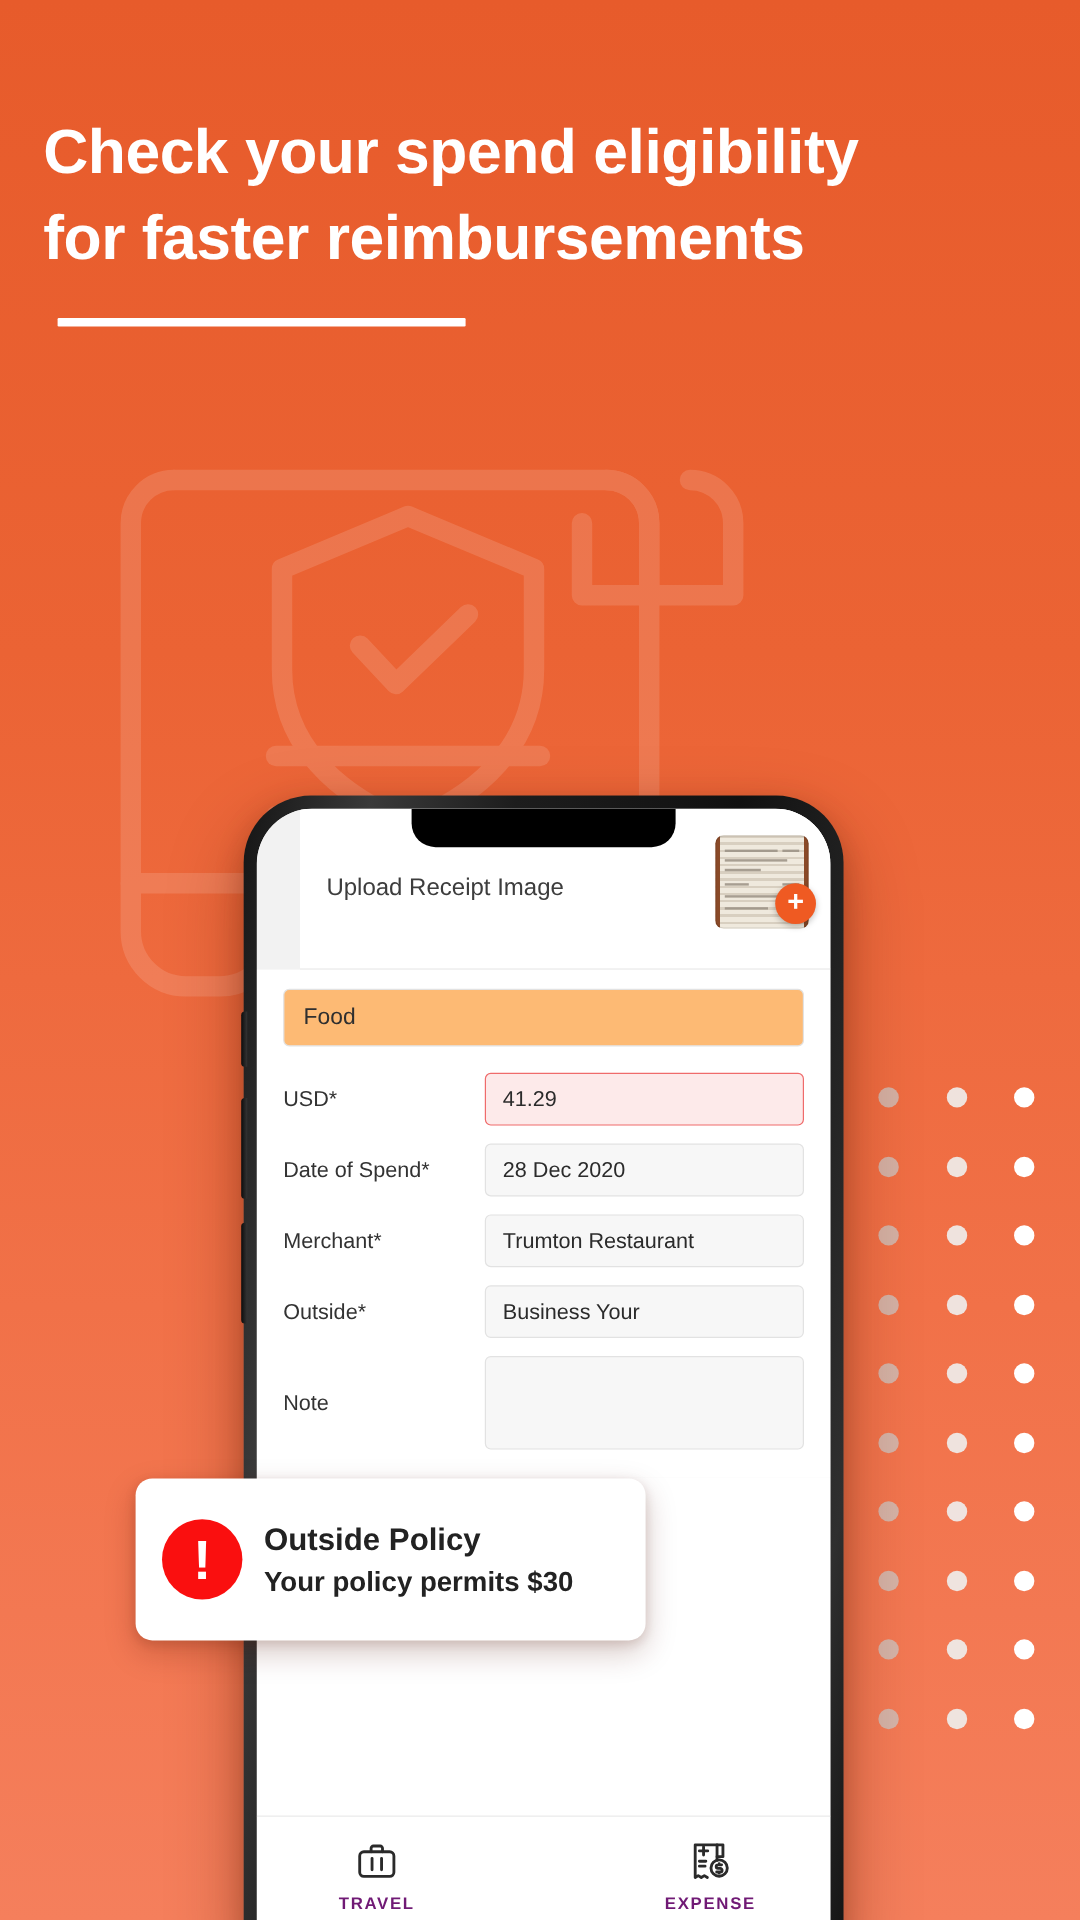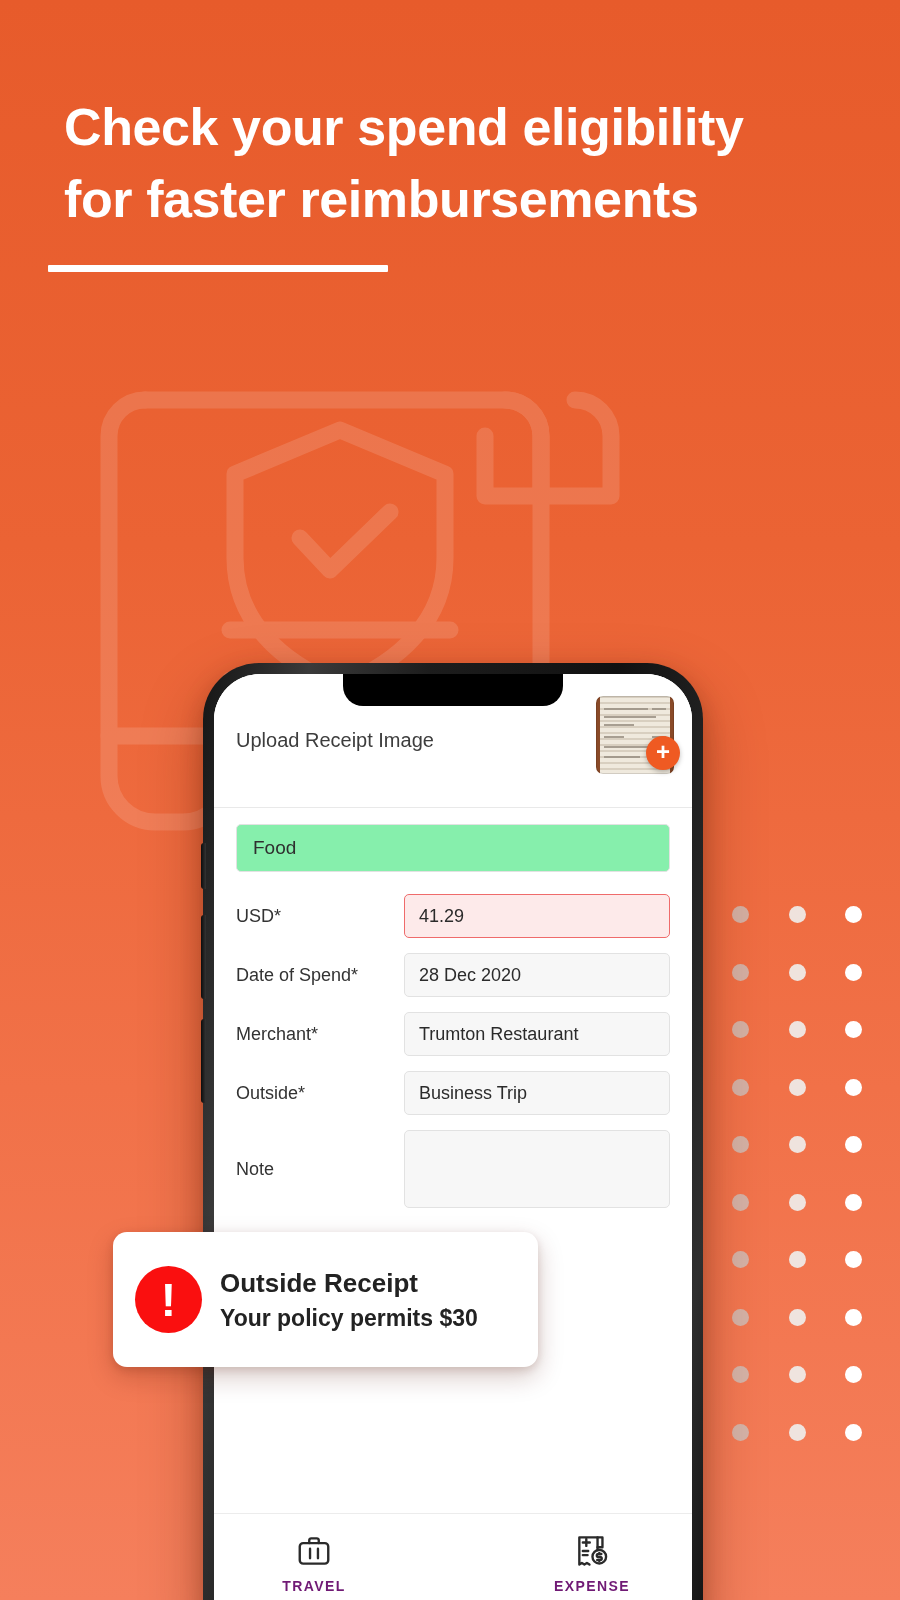--- a/index.html
+++ b/index.html
@@ -27,21 +27,21 @@
     opacity:.13;
     pointer-events:none;
   }
 
   
   #dotgrid { position:absolute; left:700px; top:890px; width:200px; height:590px; }
   .dot { position:absolute; width:17px; height:17px; border-radius:50%; background:#ffffff; }
 
   
   #headline {
-    position:absolute; left:64px; top:92px; width:800px;
+    position:absolute; left:36px; top:92px; width:800px;
     color:#ffffff;
     font-size:52px;
     line-height:1.38;
     font-weight:700;
     letter-spacing:-0.4px;
   }
   #headline .ln { display:block; white-space:nowrap; }
   #rule {
     position:absolute; left:48px; top:265px;
     width:340px; height:7px; background:#ffffff; border-radius:1px;
@@ -85,20 +85,21 @@
     background:#f2f2f2;
   }
   .card { background:#ffffff; }
 
   #upload-card {
     position:relative;
     height:134px;
     padding:0 22px;
     display:flex; align-items:center;
     border-bottom:1px solid #e9e9e9;
+    margin-left:36px;
   }
   #upload-label { font-size:20px; color:#3d3d3d; }
   #receipt-thumb {
     position:absolute; right:18px; top:22px;
     width:78px; height:78px;
     border-radius:7px;
     background:
       linear-gradient(90deg,#8a4a28 0%,#8a4a28 5%,rgba(0,0,0,0) 5.5%),
       linear-gradient(270deg,#8a4a28 0%,#8a4a28 5%,rgba(0,0,0,0) 5.5%),
       repeating-linear-gradient(180deg,#d8cfc0 0px,#d8cfc0 2px,#efe9dd 2px,#efe9dd 6px),
@@ -111,21 +112,21 @@
     position:absolute; right:12px; top:62px;
     width:34px; height:34px; border-radius:50%;
     background:#ef5a22;
     color:#fff; font-size:24px; line-height:31px; text-align:center; font-weight:700;
     box-shadow:0 2px 5px rgba(0,0,0,.26);
   }
 
   #form-card { flex:0 0 auto; padding:16px 22px 8px 22px; background:#fff; }
   #category-field {
     height:48px; border:1px solid #e2e2e2; border-radius:5px;
-    background:#86efac; display:flex; align-items:center;
+    background:#fdba74; display:flex; align-items:center;
     padding:0 16px; font-size:19px; color:#2f2f2f;
     margin-bottom:22px;
   }
   .frow { display:flex; align-items:center; margin-bottom:15px; }
   .flabel { width:168px; font-size:18px; color:#333; flex:0 0 168px; }
   .fval {
     flex:1; height:44px;
     border:1px solid #e2e2e2; border-radius:5px; background:#f7f7f7;
     display:flex; align-items:center; padding:0 14px;
     font-size:18px; color:#2b2b2b;
@@ -275,21 +276,21 @@
             <div class="fval">28 Dec 2020</div>
           </div>
 
           <div class="frow">
             <div class="flabel">Merchant*</div>
             <div class="fval">Trumton Restaurant</div>
           </div>
 
           <div class="frow">
             <div class="flabel">Outside*</div>
-            <div class="fval">Business Trip</div>
+            <div class="fval">Business Your</div>
           </div>
 
           <div class="frow">
             <div class="flabel">Note</div>
             <div class="fval tall"></div>
           </div>
         </div>
 
         <div id="spacer"></div>
 
@@ -320,18 +321,18 @@
           </div>
         </div>
 
       </div>
     </div>
   </div>
 
   <div id="policy-toast">
     <div id="policy-icon">!</div>
     <div id="policy-text">
-      <div id="policy-title">Outside Receipt</div>
+      <div id="policy-title">Outside Policy</div>
       <div id="policy-sub">Your policy permits $30</div>
     </div>
   </div>
 
 </div>
 
 </body></html>

